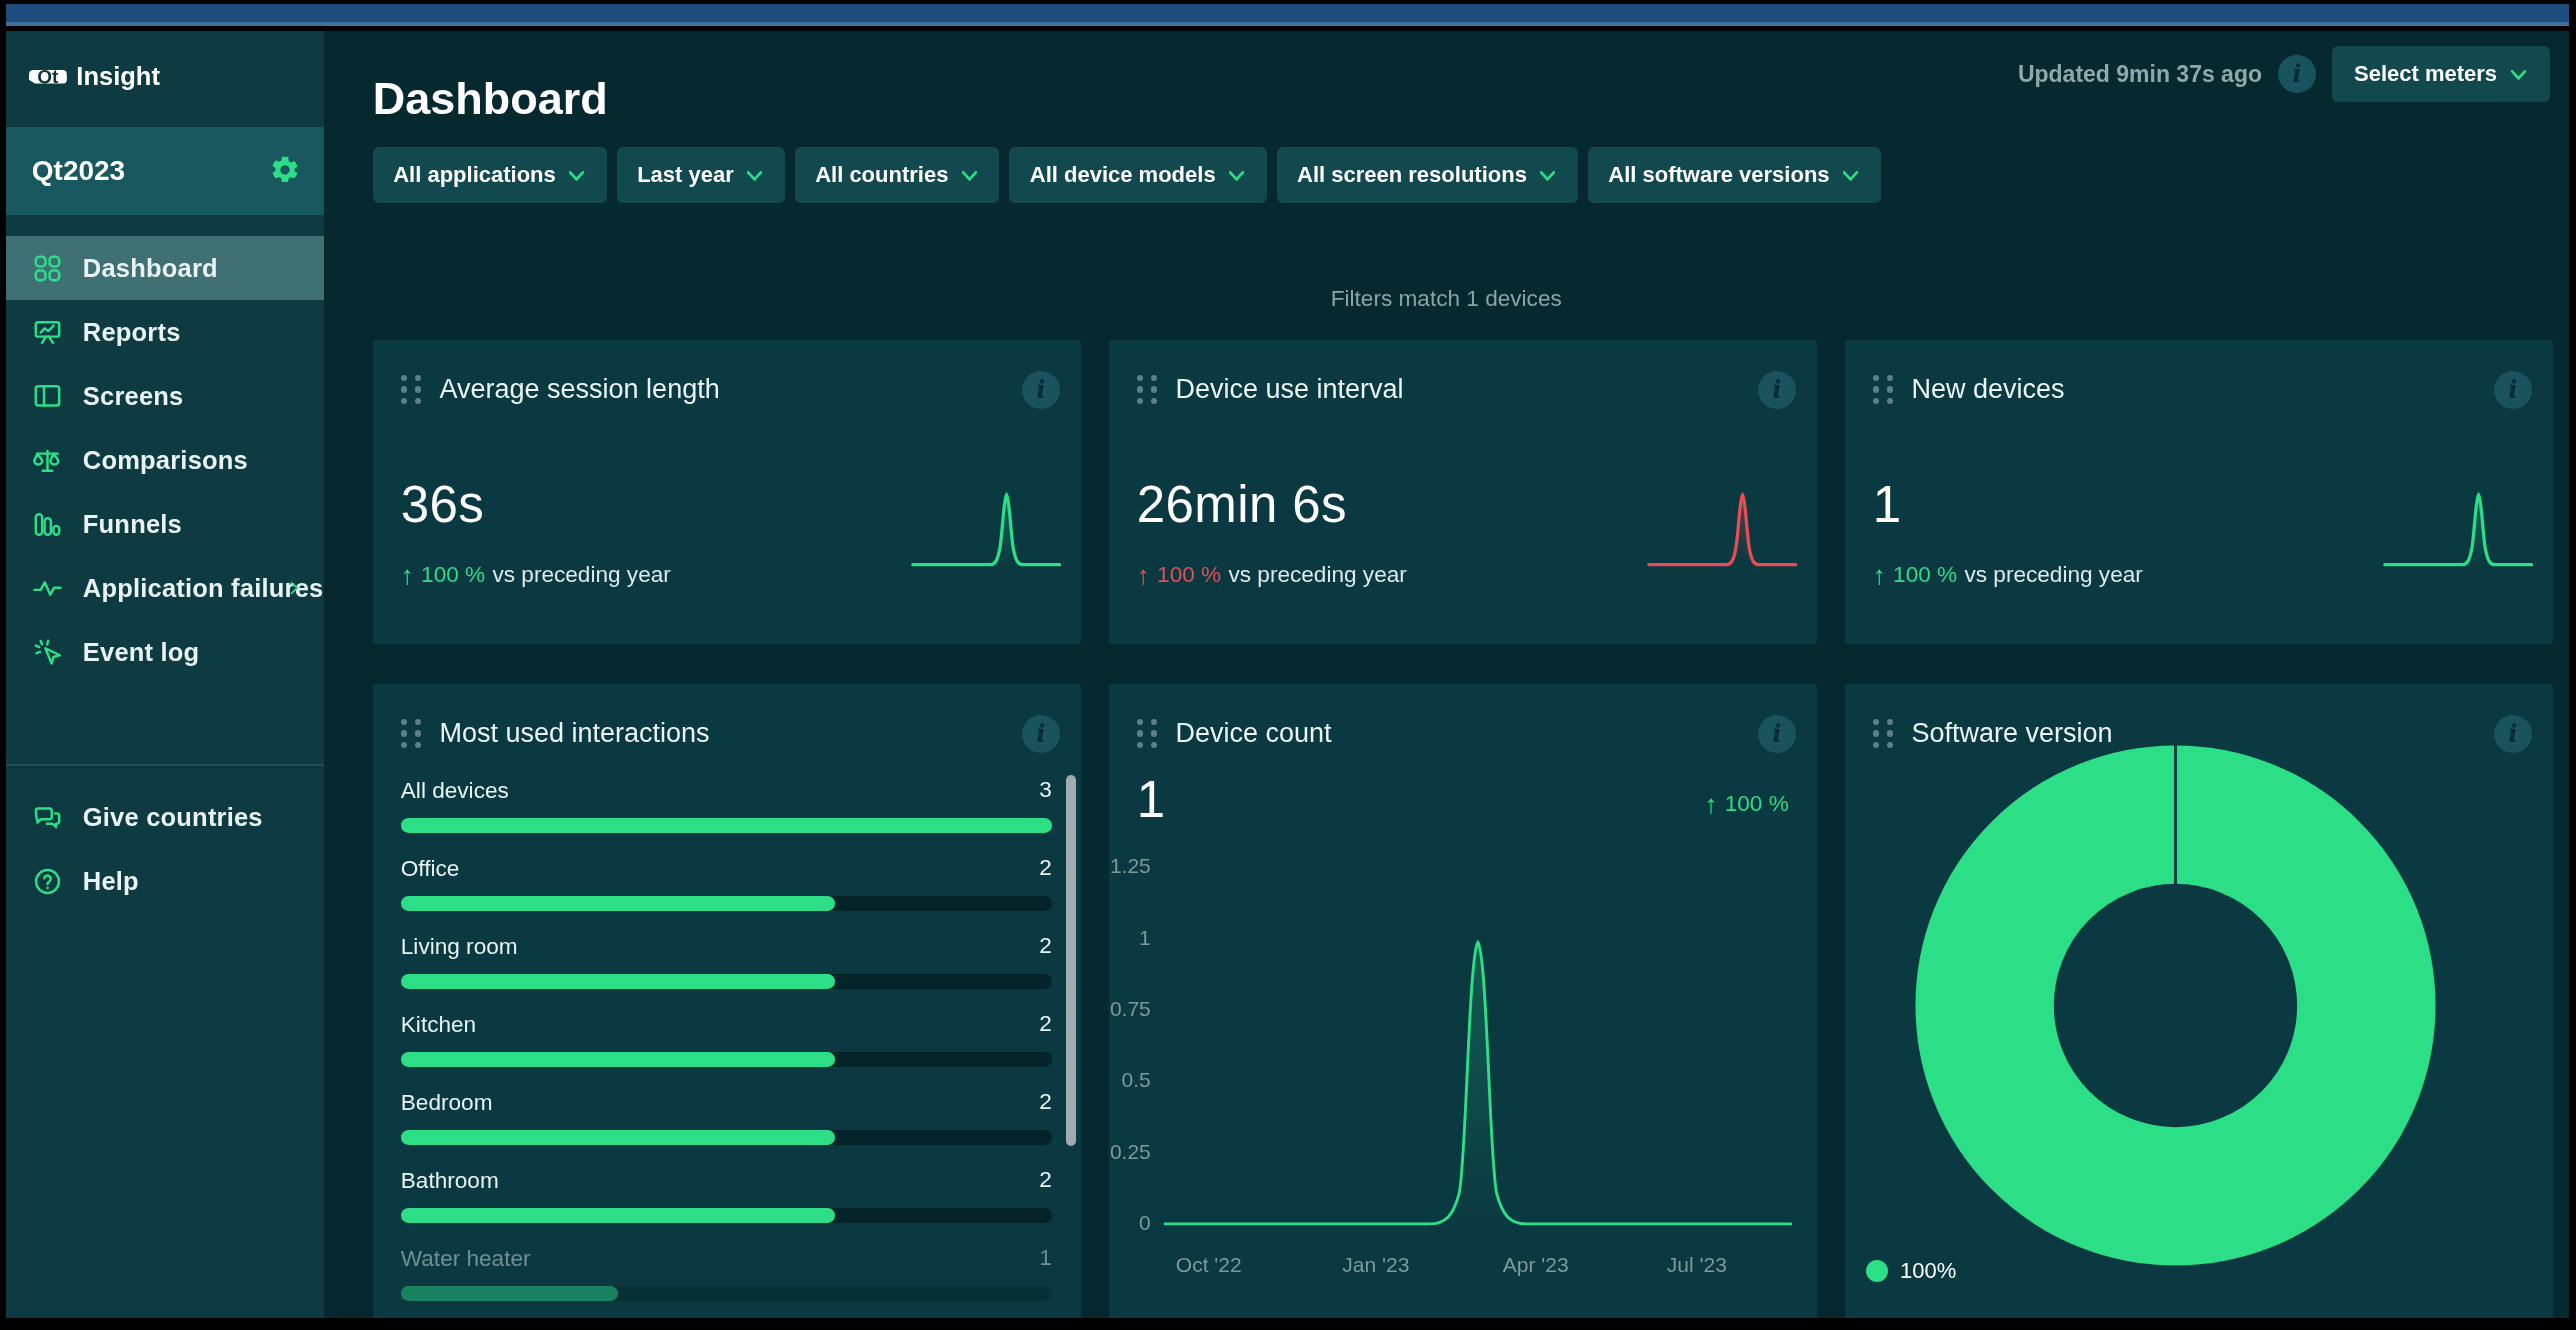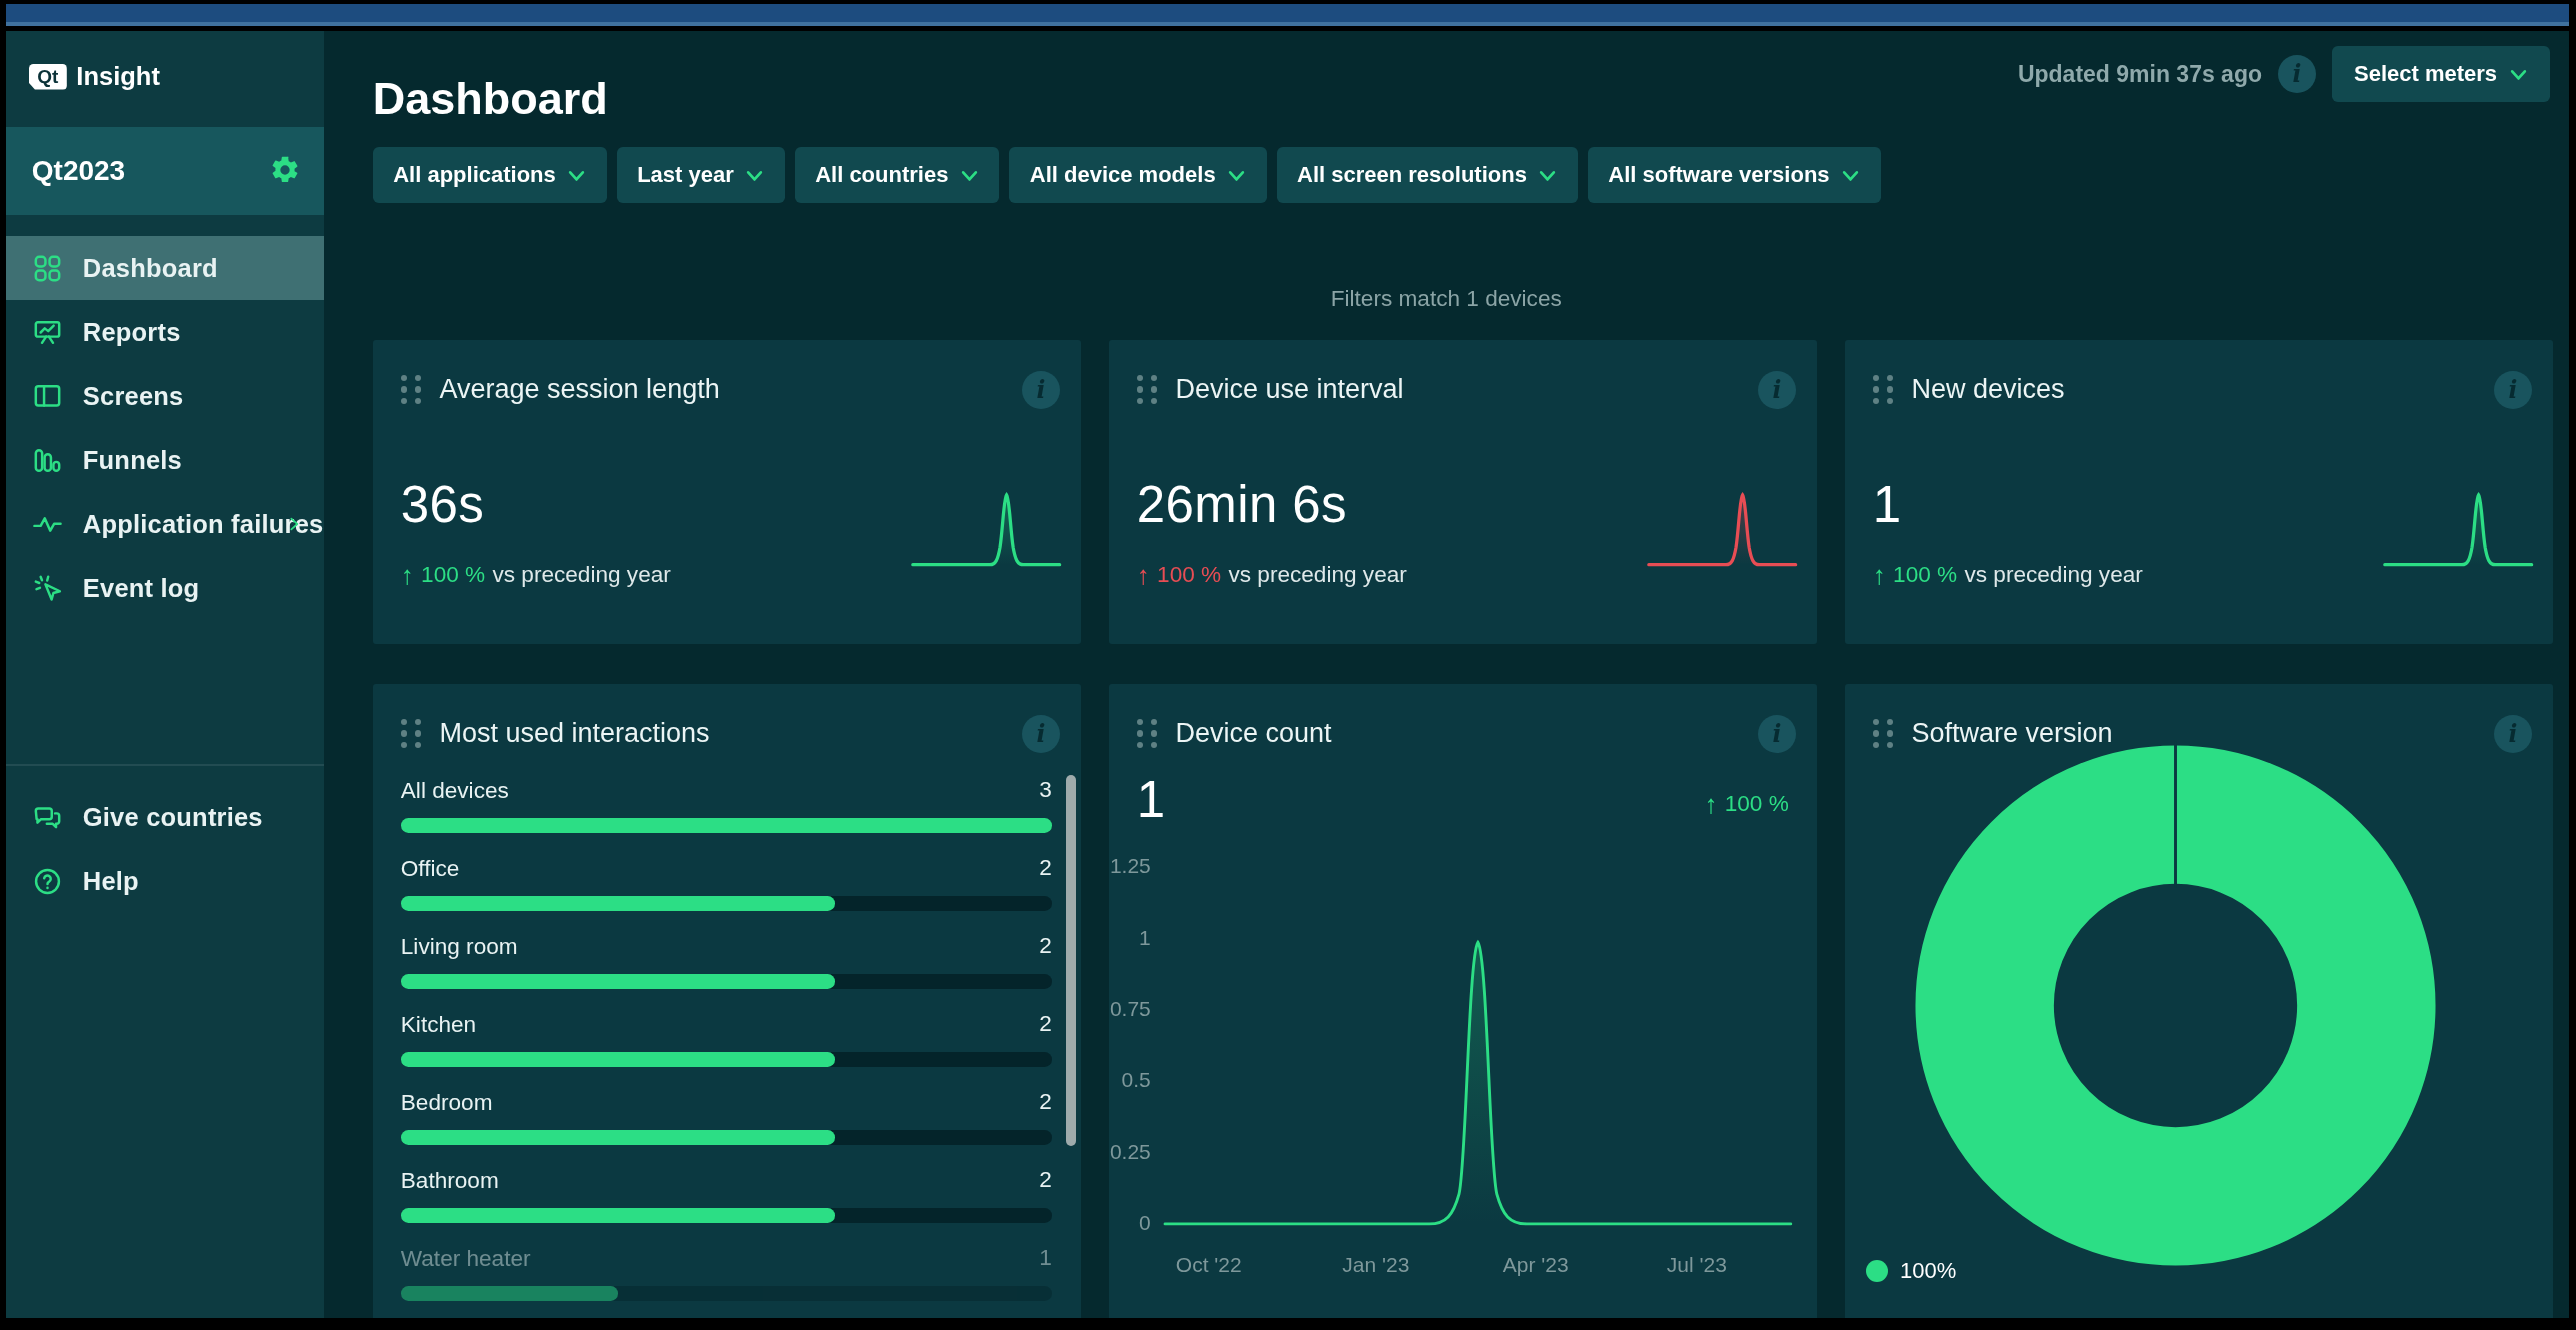--- a/index.html
+++ b/index.html
@@ -12,21 +12,21 @@
   *{box-sizing:border-box; margin:0; padding:0;}
   html,body{width:2576px;height:1331px;overflow:hidden;background:#000;
     font-family:"Liberation Sans","DejaVu Sans",sans-serif;color:var(--text);}
   .topbar{position:absolute;left:5.8px;right:7.3px;top:4.4px;height:22px;
     background:var(--topbar);border-bottom:4.4px solid var(--topbar-line);}
   .app{position:absolute;left:5.8px;right:7.3px;top:31px;bottom:11.6px;display:flex;background:var(--bg);}
 
   
   .sidebar{position:relative;width:318px;flex:none;background:var(--sidebar);}
   .logo{position:absolute;top:31px;left:23px;display:flex;align-items:center;gap:9.5px;}
-  .logo-badge{width:38px;height:26px;background:#fff;border-radius:4.4px;display:flex;align-items:center;justify-content:center;
+  .logo-badge{width:38px;height:14px;background:#fff;border-radius:4.4px;display:flex;align-items:center;justify-content:center;
     font-weight:700;font-size:19px;color:#0b3238;clip-path:polygon(0 0,100% 0,100% 100%,16% 100%,0 74%);}
   .logo-text{font-size:25.5px;font-weight:600;color:#fff;}
   .project-row{position:absolute;top:96px;left:0;right:0;height:88px;background:var(--project);
     display:flex;align-items:center;justify-content:space-between;padding:0 22.6px 0 26px;cursor:pointer;}
   .project-name{font-size:28px;font-weight:600;color:#fff;}
   .nav{position:absolute;top:205px;left:0;right:0;}
   .nav2{position:absolute;top:754px;left:0;right:0;}
   .nav-item{position:relative;height:64px;display:flex;align-items:center;padding-left:25px;cursor:pointer;}
   .nav-item.active{background:var(--active);}
   .nav-icon{width:33px;height:33px;flex:none;display:flex;align-items:center;justify-content:center;}
@@ -141,20 +141,32 @@
           <svg viewBox="0 0 24 24" fill="none" stroke="var(--green)" stroke-width="1.8" stroke-linecap="round" stroke-linejoin="round">
               <rect x="3.5" y="4.5" width="17" height="14" rx="1.8"></rect>
               <path d="M9.5,4.5 V18.5"></path>
             </svg>
         </span>
         <span class="nav-label">Screens</span>
       </div>
       <div class="nav-item">
         <span class="nav-icon">
           <svg viewBox="0 0 24 24" fill="none" stroke="var(--green)" stroke-width="1.8" stroke-linecap="round" stroke-linejoin="round">
+              <path d="M12,5 V19.5"></path>
+              <path d="M4.5,7 H19.5"></path>
+              <path d="M4.7,7 L2.4,12 a2.9,2.9 0 0 0 5.8,0 Z"></path>
+              <path d="M19.3,7 L17,12 a2.9,2.9 0 0 0 5.8,0 Z" transform="translate(-2.9,0)"></path>
+              <path d="M8.5,19.5 H15.5"></path>
+            </svg>
+        </span>
+        <span class="nav-label">Comparisons</span>
+      </div>
+      <div class="nav-item">
+        <span class="nav-icon">
+          <svg viewBox="0 0 24 24" fill="none" stroke="var(--green)" stroke-width="1.8" stroke-linecap="round" stroke-linejoin="round">
               <rect x="3.5" y="4.5" width="4.6" height="15" rx="2.3"></rect>
               <rect x="9.9" y="7.5" width="4.6" height="12" rx="2.3"></rect>
               <rect x="16.3" y="13" width="4.2" height="6.5" rx="2.1"></rect>
             </svg>
         </span>
         <span class="nav-label">Funnels</span>
       </div>
       <div class="nav-item">
         <span class="nav-icon">
           <svg viewBox="0 0 24 24" fill="none" stroke="var(--green)" stroke-width="1.8" stroke-linecap="round" stroke-linejoin="round">

